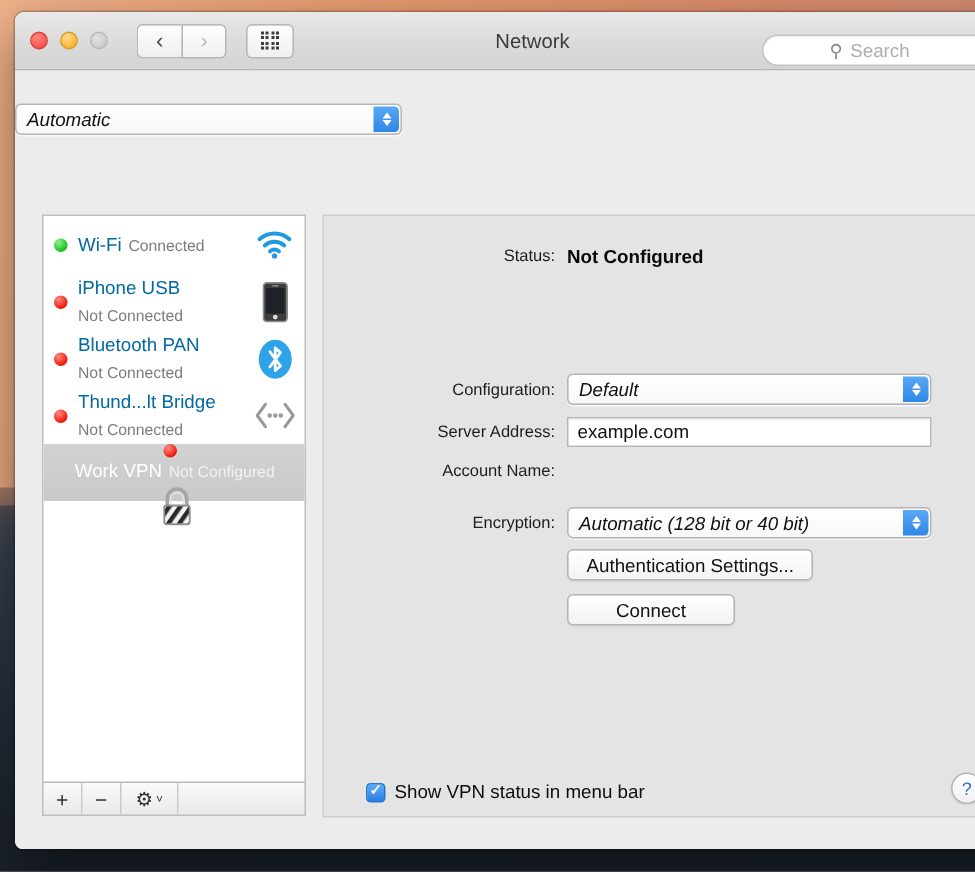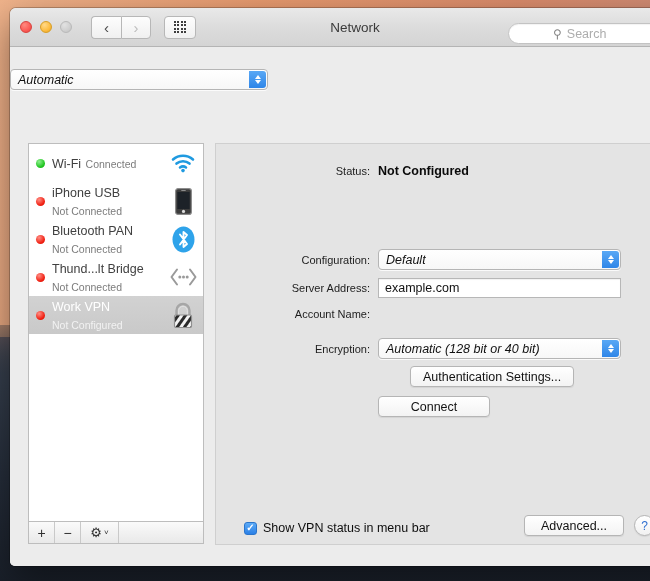--- a/index.html
+++ b/index.html
@@ -235,33 +235,34 @@
   }
   .svc-row {
     height: 38px;
     display: flex;
     align-items: center;
     padding: 0 6px 0 7px;
     box-sizing: border-box;
   }
   .svc-row.selected {
     background: linear-gradient(to bottom, #d2d2d2, #c9c9c9);
+    flex-direction: column;
   }
   .svc-dot {
     width: 9px; height: 9px;
     border-radius: 50%;
     flex: 0 0 auto;
     margin-right: 7px;
   }
   .svc-dot.green { background: radial-gradient(circle at 35% 30%, #8ef08e, #1fc41f 65%, #16a016); }
   .svc-dot.red   { background: radial-gradient(circle at 35% 30%, #ff8d84, #f01e10 65%, #c81409); }
   .svc-text { flex: 1 1 auto; min-width: 0; }
   .svc-name {
     font-size: 12.5px;
-    color: #404040;
+    color: #0369a1;
     line-height: 14px;
     white-space: nowrap;
     overflow: hidden;
   }
   .svc-status {
     font-size: 10.5px;
     color: #7c7c7c;
     line-height: 13px;
     white-space: nowrap;
   }
@@ -366,21 +367,21 @@
     align-items: center;
     justify-content: center;
     padding: 0 12px;
     font-size: 12.5px;
     color: #121212;
     box-sizing: border-box;
     box-shadow: 0 1px 1px rgba(0,0,0,.07);
     white-space: nowrap;
   }
 
-  #auth-btn    { position: absolute; left: 162px; top: 222px; margin-left: 32px; }
+  #auth-btn    { position: absolute; left: 162px; top: 222px; }
   #connect-btn { position: absolute; left: 162px; top: 252px; width: 112px; padding: 0; }
 
   #vpn-status-row {
     position: absolute;
     left: 28px;
     top: 377px;
     display: flex;
     align-items: center;
   }
   .checkbox {
@@ -655,21 +656,20 @@
       <div id="auth-btn" class="pushbtn">Authentication Settings...</div>
       <div id="connect-btn" class="pushbtn">Connect</div>
 
       <div id="vpn-status-row">
         <span class="checkbox">
           <span class="tick">✓</span>
         </span>
         <span id="vpn-status-label">Show VPN status in menu bar</span>
       </div>
 
-      <div id="advanced-btn" class="pushbtn">Advanced...</div>
       <div id="help-btn">?</div>
     </div>
 
     <div id="bottom-bar">
       
       
       
     </div>
 
   </div>

